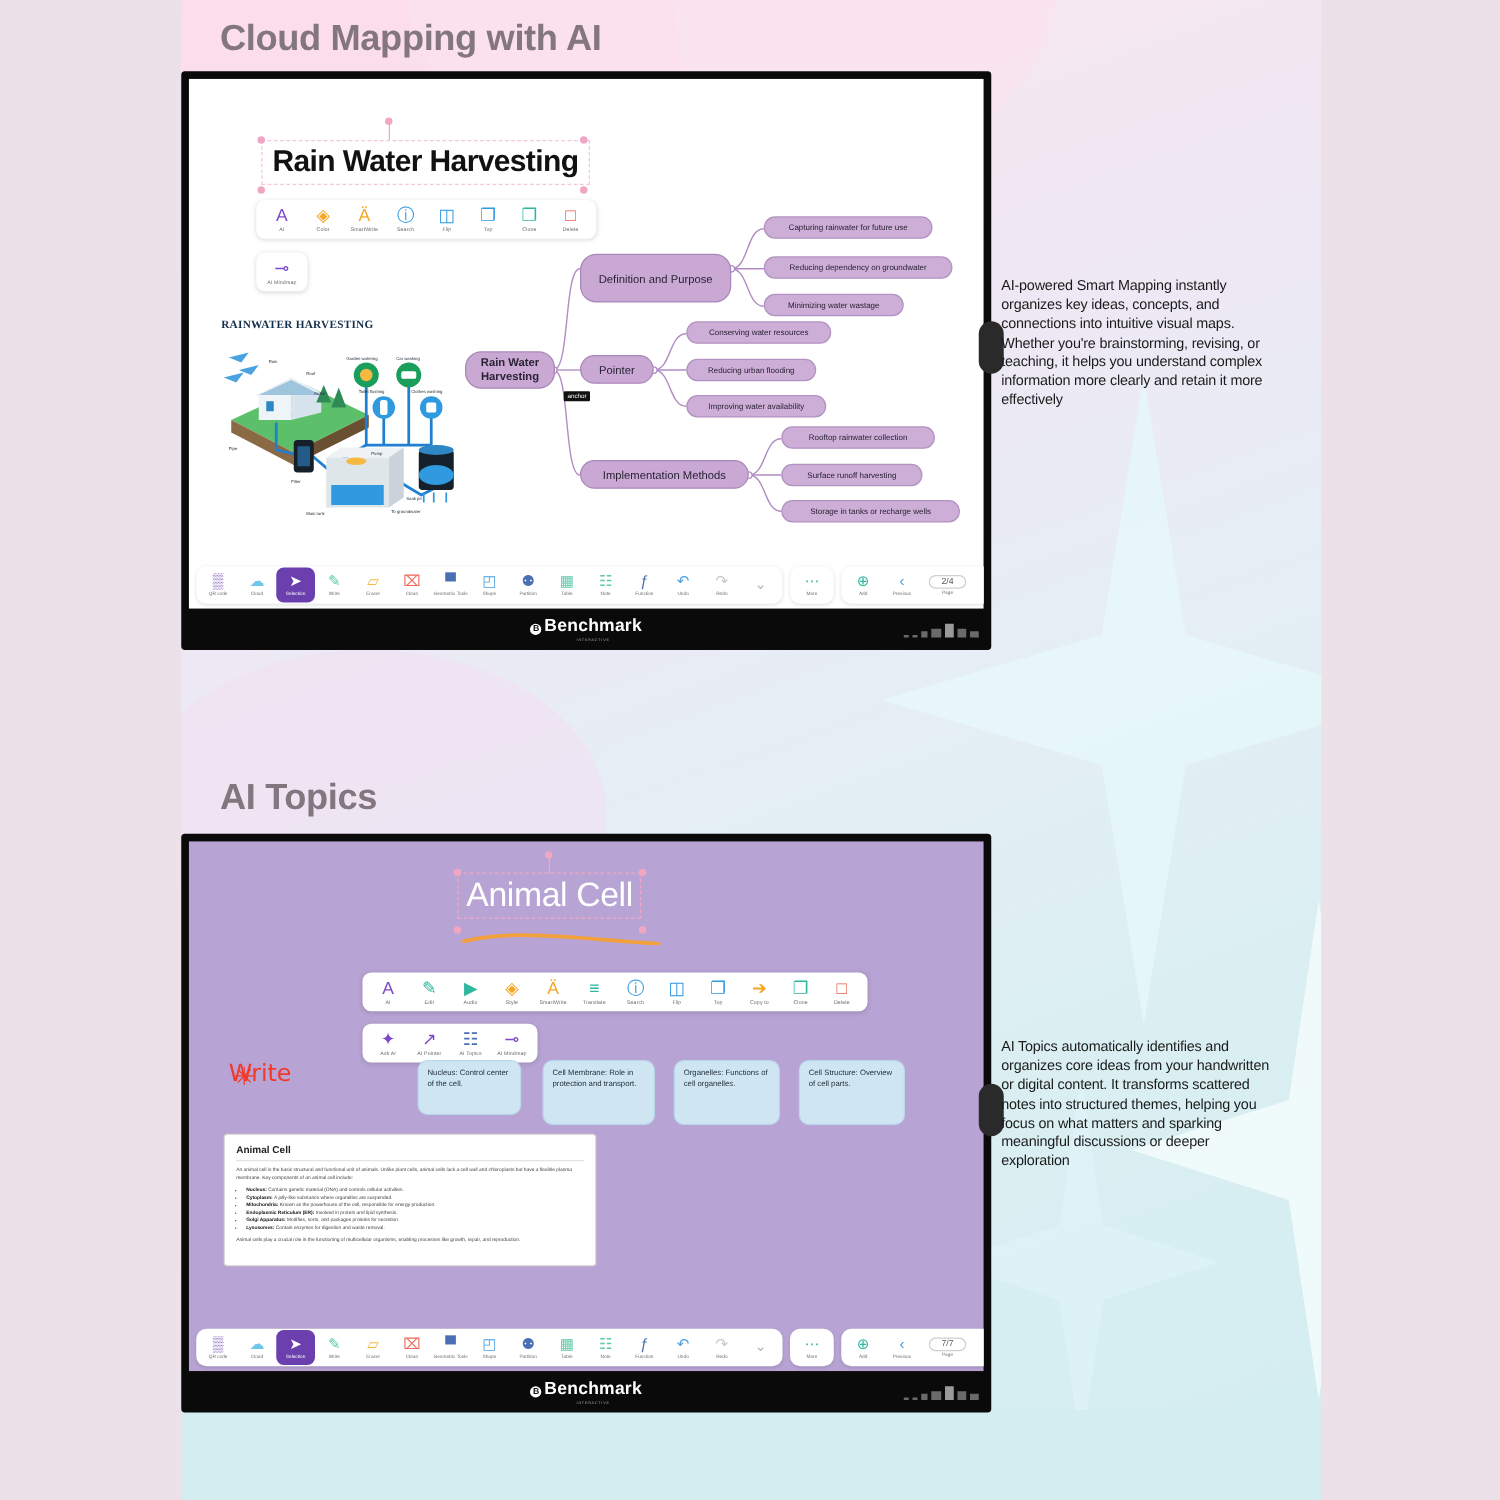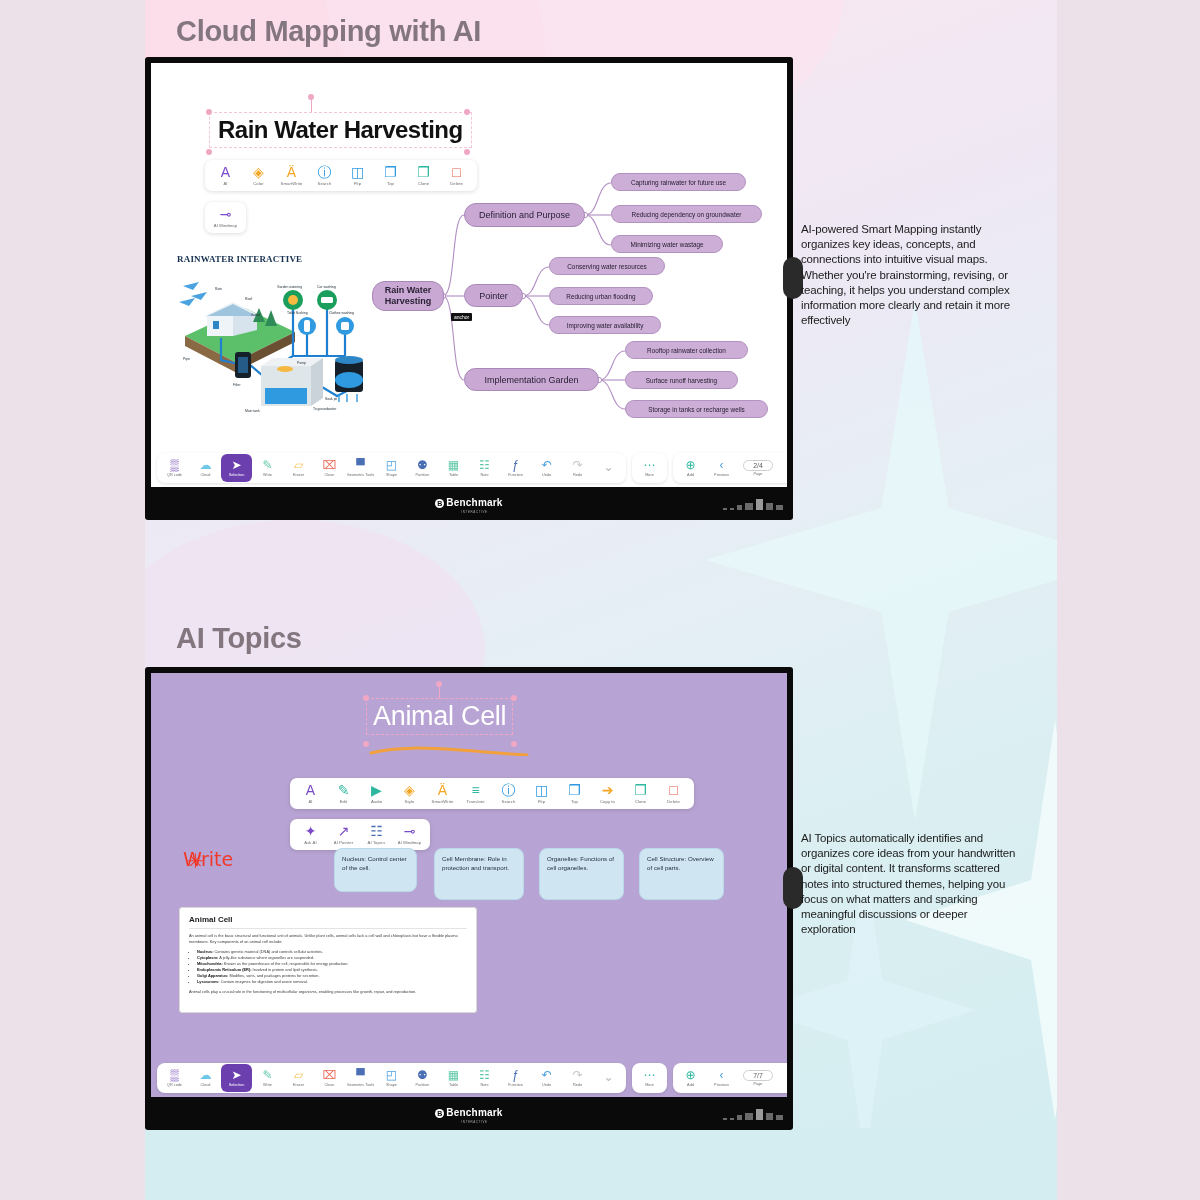--- a/index.html
+++ b/index.html
@@ -53,21 +53,21 @@
   .device.d1{left:145px;top:57px;width:648px;height:463px;}
   .device.d2{left:145px;top:667px;width:648px;height:463px;}
   .device .screen{position:absolute;left:6px;top:6px;width:636px;height:424px;overflow:hidden;}
   .device .chin{position:absolute;left:0;bottom:0;width:100%;height:33px;}
   .brandwrap{position:absolute;left:0;bottom:6px;width:100%;text-align:center;}
   .brand{display:inline-flex;align-items:center;gap:2px;}
   .brand .bmark{
     width:9px;height:9px;border-radius:50%;background:#fff;color:#0a0a0a;
     font-size:7px;line-height:9px;text-align:center;font-weight:bold;
   }
-  .brand .btext{color:#fff;font-size:10px;font-weight:bold;letter-spacing:.2px;}
+  .brand .btext{color:#fff;font-size:14px;font-weight:bold;letter-spacing:.2px;}
   .brand .bsub{display:block;color:#aaa;font-size:3px;letter-spacing:.6px;text-align:center;}
   .chin-keys{position:absolute;right:10px;bottom:10px;display:flex;align-items:flex-end;gap:3px;}
   .chin-keys i{display:block;background:#6a6a6a;}
   .side-knob{
     position:absolute;right:-10px;top:200px;width:20px;height:42px;border-radius:10px;
     background:#2a2a2a;z-index:4;
   }
 
   
   .s1bg{position:absolute;inset:0;background:#fff;}
@@ -236,21 +236,21 @@
           </div>
         </div>
       <div class="tb" style="left:54px;top:139px;" id="s1tb2">
           <div class="ti">
             <div class="gl" style="color: rgb(123, 73, 201);">⊸</div>
             <div class="lb">AI Mindmap</div>
           </div>
         </div>
 
       <div class="info">
-        <div class="ihead">RAINWATER INTERACTIVE</div>
+        <div class="ihead">RAINWATER HARVESTING</div>
         <svg width="200" height="152" viewBox="0 0 200 152">
           <polygon points="8,72 68,44 118,68 58,98" fill="#5cc06a"></polygon>
           <polygon points="8,72 58,98 58,108 8,82" fill="#8a6a45"></polygon>
           <polygon points="58,98 118,68 118,78 58,108" fill="#6b4f33"></polygon>
           <polygon points="28,52 56,38 84,52 56,66" fill="#e9f1f6"></polygon>
           <polygon points="30,52 56,40 80,52 56,64" fill="#9fc4dd"></polygon>
           <rect x="30" y="52" width="26" height="20" fill="#eef4f8"></rect>
           <polygon points="56,52 80,52 80,66 56,72" fill="#d7e4ee"></polygon>
           <rect x="36" y="57" width="6" height="8" fill="#2f86c5"></rect>
           <polygon points="76,58 82,44 88,58" fill="#2e8b57"></polygon>
@@ -311,28 +311,28 @@
             <text x="152" y="50">Clothes washing</text>
           </g>
         </svg>
       </div>
 
       <div class="node root" style="left:221px;top:218px;width:72px;height:30px;">
         <span>Rain Water Harvesting</span>
       </div>
       <div class="anchor-chip">anchor</div>
 
-      <div class="node l1" style="left:313px;top:140px;width:121px;height:24px;">
+      <div class="node l1" style="left:313px;top:140px;width:121px;height:39px;">
         <span>Definition and Purpose</span>
       </div>
       <div class="node l1" style="left:313px;top:221px;width:59px;height:23px;">
         <span>Pointer</span>
       </div>
       <div class="node l1" style="left:313px;top:305px;width:135px;height:23px;">
-        <span>Implementation Garden</span>
+        <span>Implementation Methods</span>
       </div>
 
       <div class="node l2" style="left:460px;top:110px;width:135px;height:18px;">
         <span>Capturing rainwater for future use</span>
       </div>
       <div class="node l2" style="left:460px;top:142px;width:151px;height:18px;">
         <span>Reducing dependency on groundwater</span>
       </div>
       <div class="node l2" style="left:460px;top:172px;width:112px;height:18px;">
         <span>Minimizing water wastage</span>

